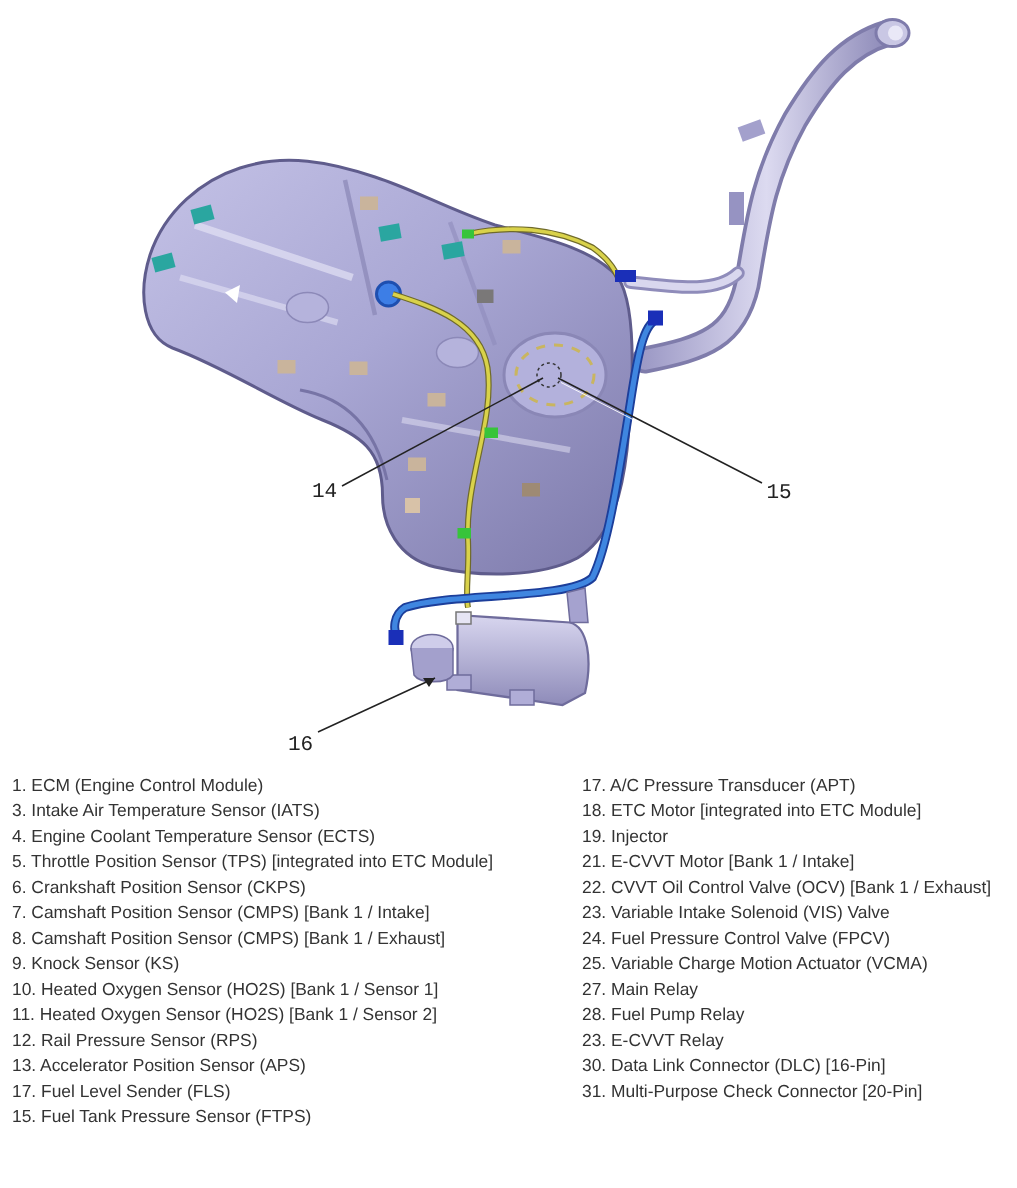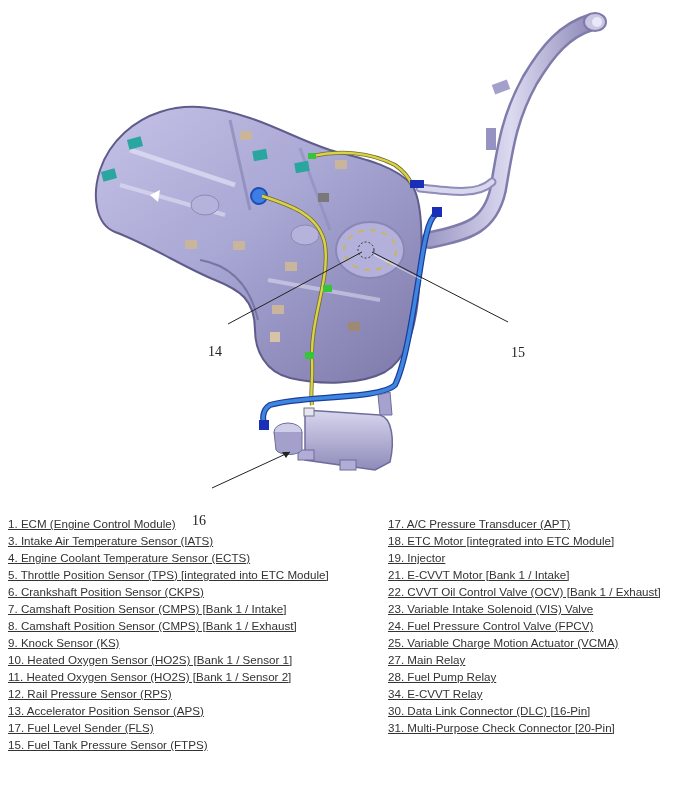--- a/index.html
+++ b/index.html
@@ -1,23 +1,23 @@
 <!DOCTYPE html>
 <html><head>
 <meta charset="utf-8">
 <style>
   html, body { margin: 0; padding: 0; background: #ffffff; }
   body { width: 678px; height: 792px; position: relative; overflow: hidden;
          font-family: "Liberation Sans", sans-serif; color: #333333; }
   #figure { position: absolute; left: 0; top: 0; width: 678px; height: 510px; }
-  .callout { position: absolute; font-size: 14px; color: #222; font-family: Liberation Serif, serif; margin-top: 24px; }
+  .callout { position: absolute; font-size: 14px; color: #222; font-family: Liberation Mono, monospace; }
   .legend { position: absolute; top: 515px; font-size: 11.6px; line-height: 17px; }
   .legend-left { left: 8px; width: 370px; }
   .legend-right { left: 388px; width: 290px; }
-  .legend-item { white-space: nowrap; display: block; text-decoration: underline; }
+  .legend-item { white-space: nowrap; display: block; }
 </style>
 </head>
 <body>
 
 <div id="figure">
   <svg width="678" height="510" viewBox="0 0 678 510">
     <defs>
       <linearGradient id="tankGrad" x1="0" y1="0" x2="1" y2="1">
         <stop offset="0" stop-color="#c4c2e6"></stop>
         <stop offset="0.45" stop-color="#a9a7d4"></stop>
@@ -148,16 +148,16 @@
   <span class="legend-item">17. A/C Pressure Transducer (APT)</span>
   <span class="legend-item">18. ETC Motor [integrated into ETC Module]</span>
   <span class="legend-item">19. Injector</span>
   <span class="legend-item">21. E-CVVT Motor [Bank 1 / Intake]</span>
   <span class="legend-item">22. CVVT Oil Control Valve (OCV) [Bank 1 / Exhaust]</span>
   <span class="legend-item">23. Variable Intake Solenoid (VIS) Valve</span>
   <span class="legend-item">24. Fuel Pressure Control Valve (FPCV)</span>
   <span class="legend-item">25. Variable Charge Motion Actuator (VCMA)</span>
   <span class="legend-item">27. Main Relay</span>
   <span class="legend-item">28. Fuel Pump Relay</span>
-  <span class="legend-item">34. E-CVVT Relay</span>
+  <span class="legend-item">23. E-CVVT Relay</span>
   <span class="legend-item">30. Data Link Connector (DLC) [16-Pin]</span>
   <span class="legend-item">31. Multi-Purpose Check Connector [20-Pin]</span>
 </div>
 
 </body></html>

